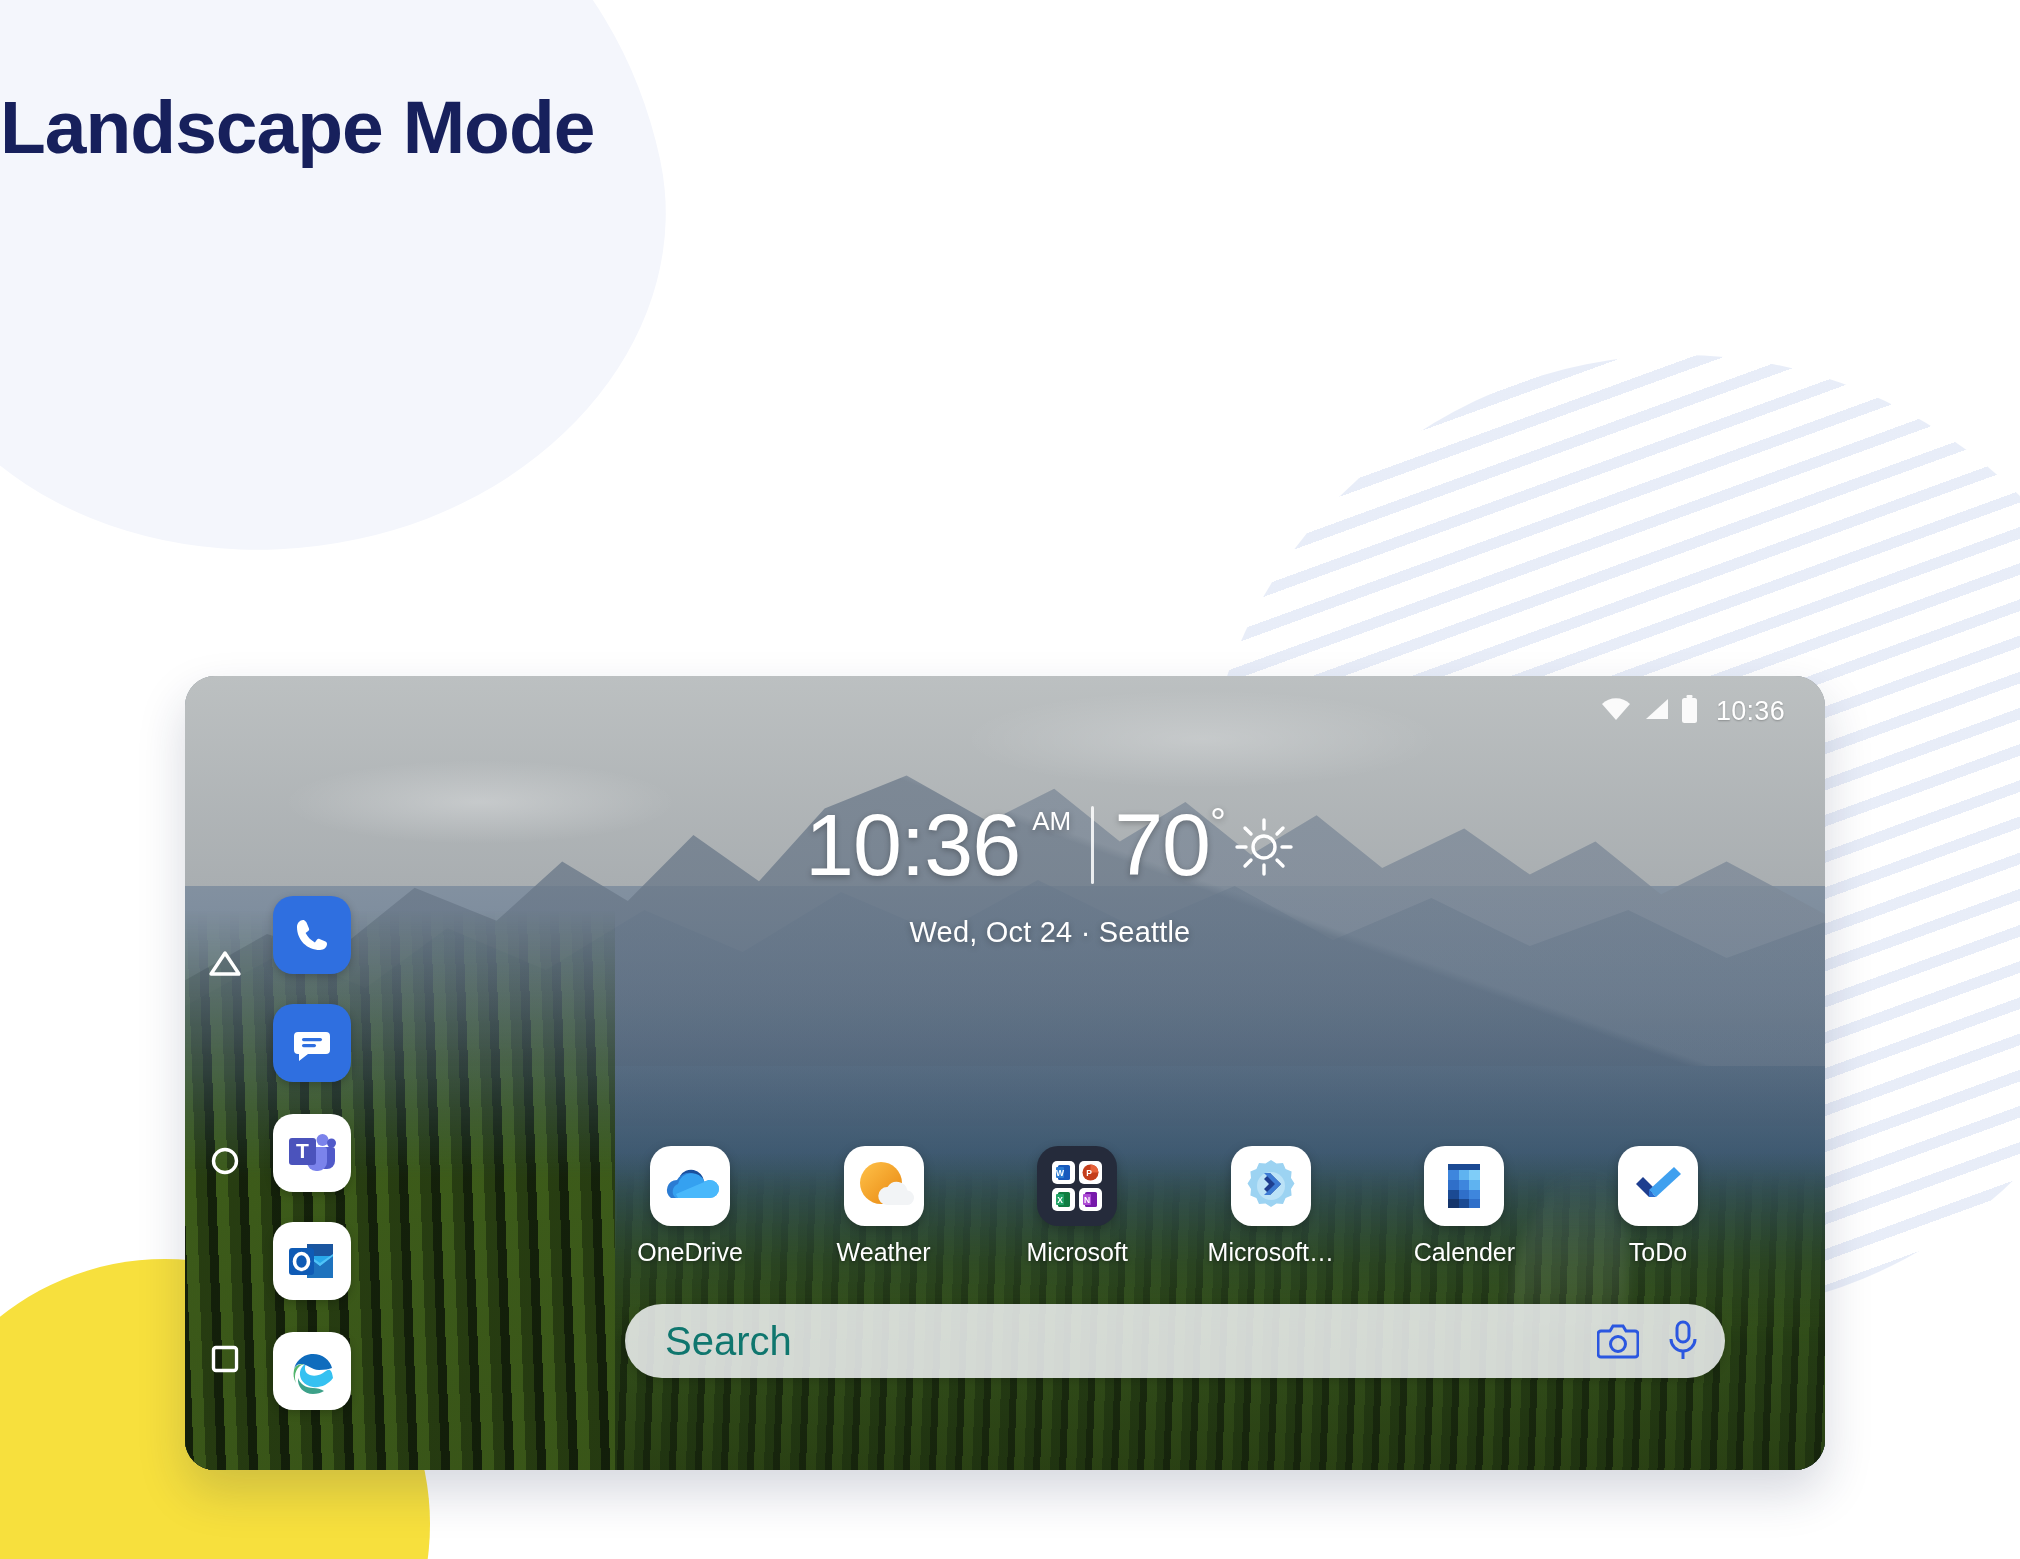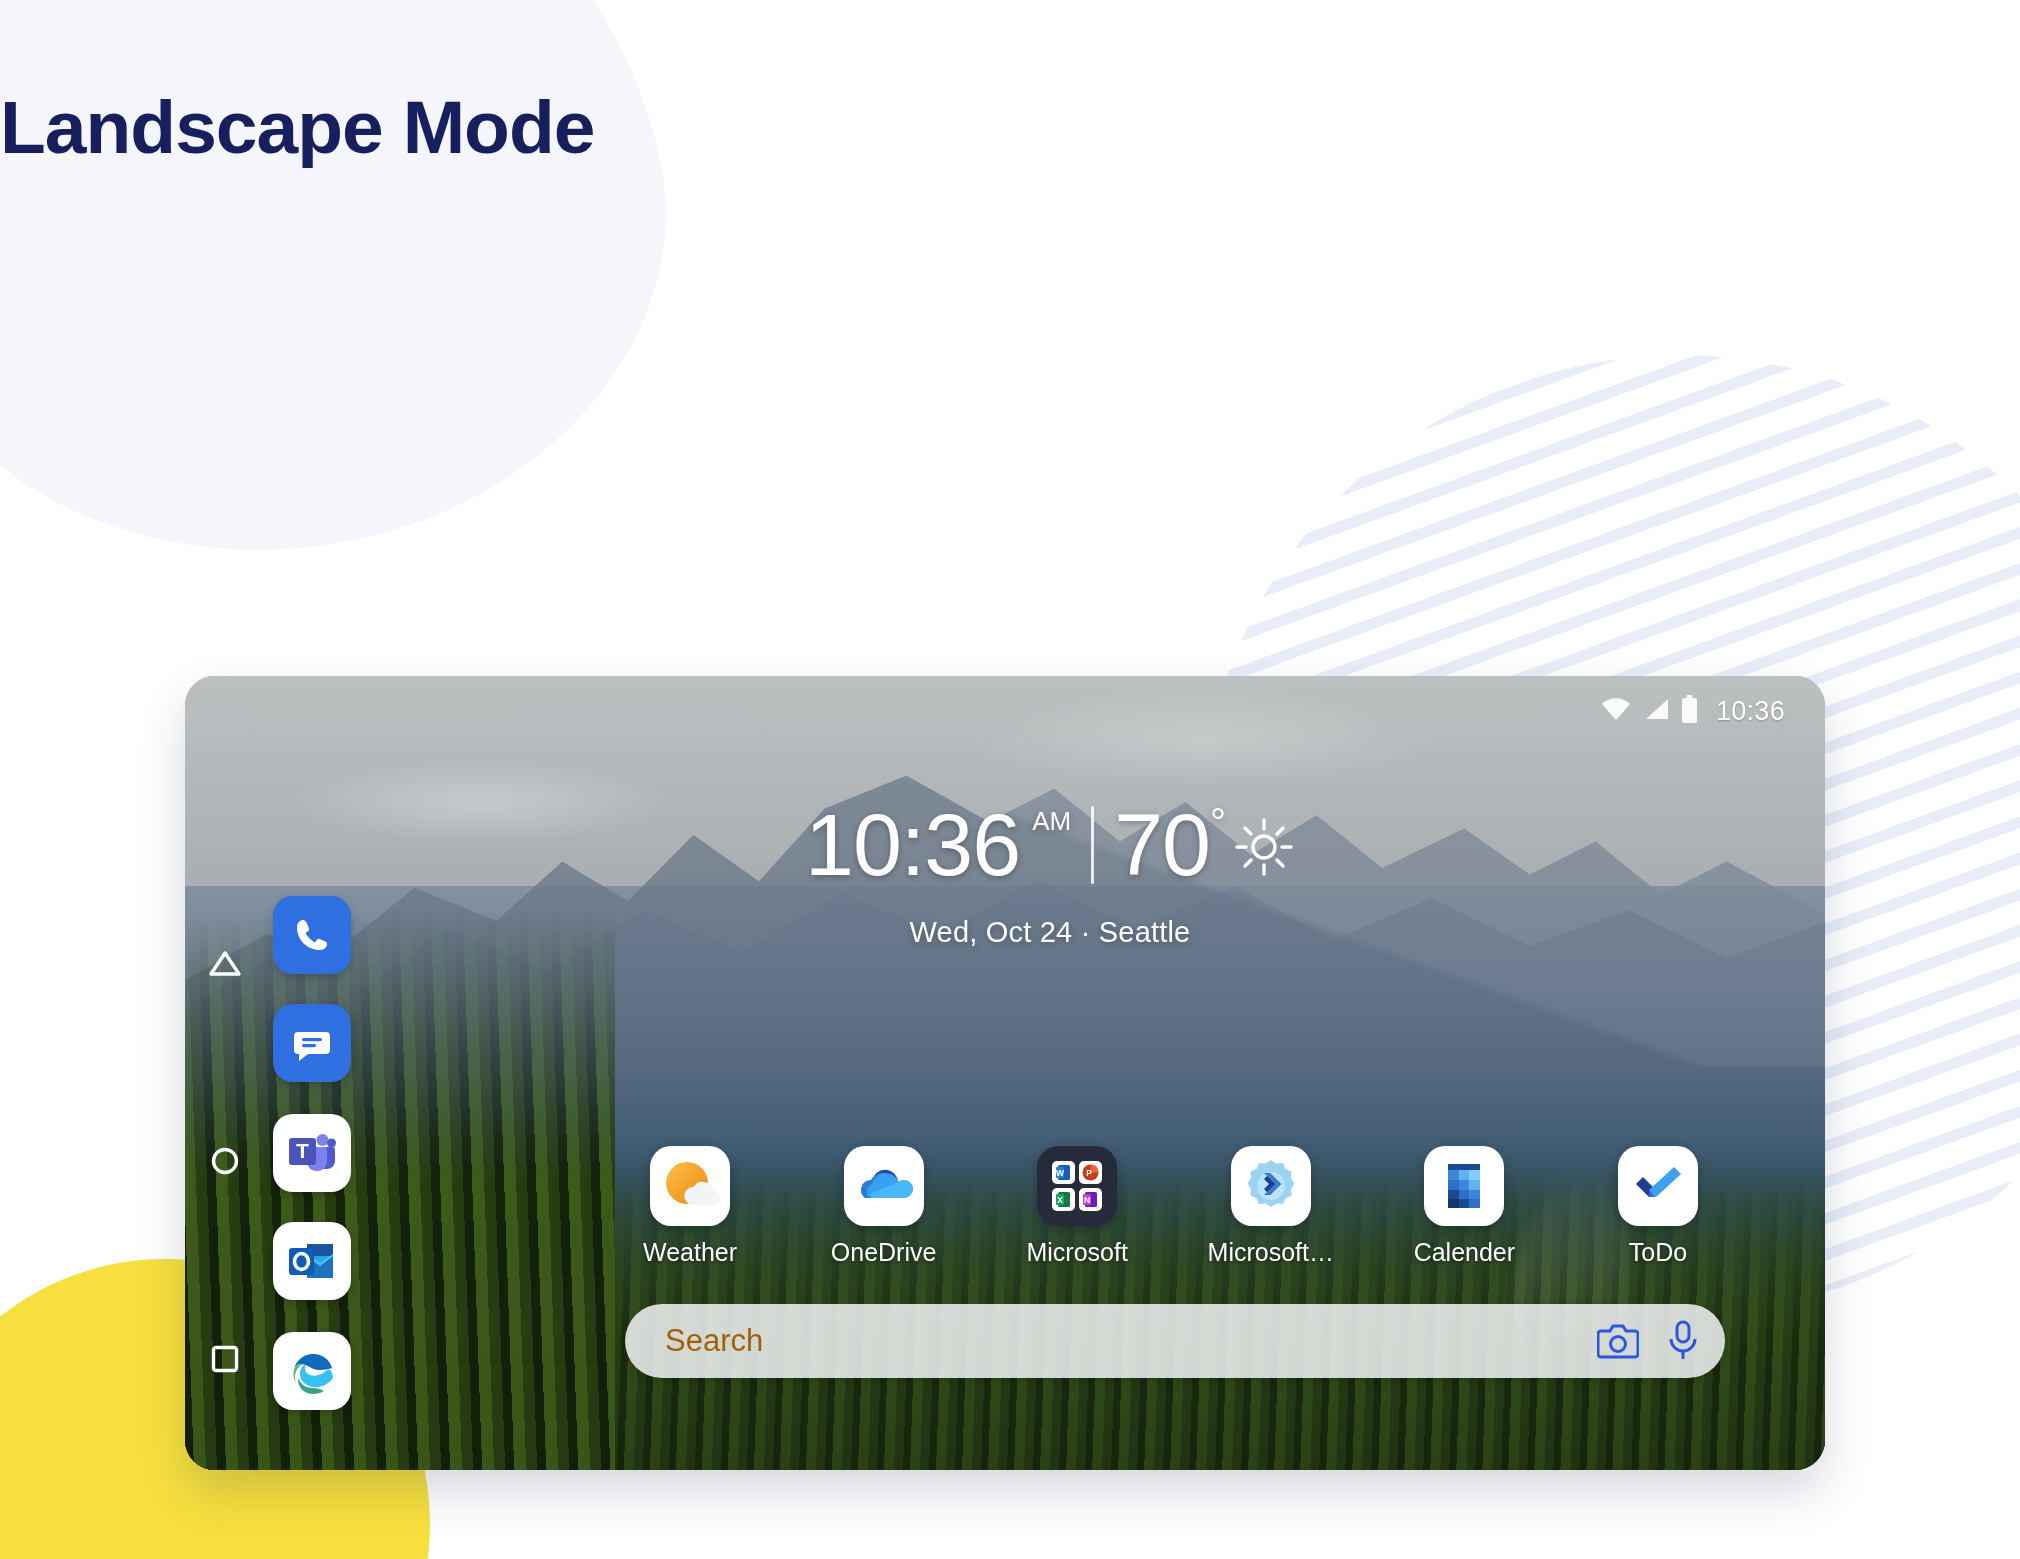--- a/index.html
+++ b/index.html
@@ -296,22 +296,22 @@
     left: 440px; right: 100px; bottom: 92px; height: 74px;
     border-radius: 37px;
     background: rgba(240,242,243,.86);
     display: flex; align-items: center;
     padding: 0 26px 0 40px;
     z-index: 6;
     box-shadow: 0 3px 10px rgba(0,0,0,.16);
   }
   .search-placeholder {
     flex: 1;
-    color: #a16207;
-    font-size: 31px;
+    color: #0f766e;
+    font-size: 40px;
     font-weight: 400;
   }
   .search-act { margin-left: 28px; display: flex; align-items: center; }
 
   
   .ic-white-bg { background: #ffffff; }
 </style>
 </head>
 <body>
 
@@ -444,44 +444,44 @@
           </svg>
         </span>
       </div>
       <div class="clock-sub">Wed, Oct 24  ·  Seattle</div>
     </div>
 
     <div class="app-row">
 
       <div class="app">
         <div class="app-icon ic-white-bg">
+          <svg width="64" height="64" viewBox="0 0 64 64">
+            <path d="M22 22 a13 13 0 0 1 24 5 l-24 10z" fill="#1a4f9c"></path>
+            <path d="M13 44 a10 10 0 0 1 6-18 14 14 0 0 1 26 4 l-3 14z" fill="#2b7cd3"></path>
+            <path d="M18 44 h34 a9 9 0 0 0 0-18 c-2 0-4 0.6-5.5 1.6 A14 14 0 0 0 20 30 a8 8 0 0 0-2 14z" fill="#35a1f0"></path>
+            <path d="M20 44 h32 a9 9 0 0 0 0-18 h-1 L18 40z" fill="#50c0ff" opacity=".75"></path>
+          </svg>
+        </div>
+        <div class="app-label">OneDrive</div>
+      </div>
+
+      <div class="app">
+        <div class="app-icon ic-white-bg">
           <svg width="62" height="62" viewBox="0 0 62 62">
             <defs>
                 <linearGradient id="wsun" x1="0" y1="0" x2="1" y2="1">
               <stop offset="0" stop-color="#ffc24a"></stop>
                   <stop offset="1" stop-color="#e8860f"></stop>
             </linearGradient>
               </defs>
             <circle cx="28" cy="28" r="21" fill="url(#wsun)"></circle>
             <path d="M34 50 a9 9 0 0 1 0.5-18 11 11 0 0 1 20 3.5 7 7 0 0 1-1.5 14.5z" fill="#f2f4f6"></path>
           </svg>
         </div>
         <div class="app-label">Weather</div>
-      </div>
-
-      <div class="app">
-        <div class="app-icon ic-white-bg">
-          <svg width="64" height="64" viewBox="0 0 64 64">
-            <path d="M22 22 a13 13 0 0 1 24 5 l-24 10z" fill="#1a4f9c"></path>
-            <path d="M13 44 a10 10 0 0 1 6-18 14 14 0 0 1 26 4 l-3 14z" fill="#2b7cd3"></path>
-            <path d="M18 44 h34 a9 9 0 0 0 0-18 c-2 0-4 0.6-5.5 1.6 A14 14 0 0 0 20 30 a8 8 0 0 0-2 14z" fill="#35a1f0"></path>
-            <path d="M20 44 h32 a9 9 0 0 0 0-18 h-1 L18 40z" fill="#50c0ff" opacity=".75"></path>
-          </svg>
-        </div>
-        <div class="app-label">OneDrive</div>
       </div>
 
       <div class="app">
         <div class="app-icon" style="background:#252b3b;">
           <svg width="64" height="64" viewBox="0 0 64 64">
 
             <rect x="7" y="7" width="23" height="23" rx="5" fill="#ffffff"></rect>
             <rect x="13" y="11" width="12" height="15" rx="1.6" fill="#185abd"></rect>
             <rect x="11" y="13" width="8" height="11" rx="1" fill="#2b7cd3"></rect>
             <text x="15" y="22" font-family="'Liberation Sans',sans-serif" font-size="8.5" font-weight="bold" fill="#ffffff" text-anchor="middle">W</text>

